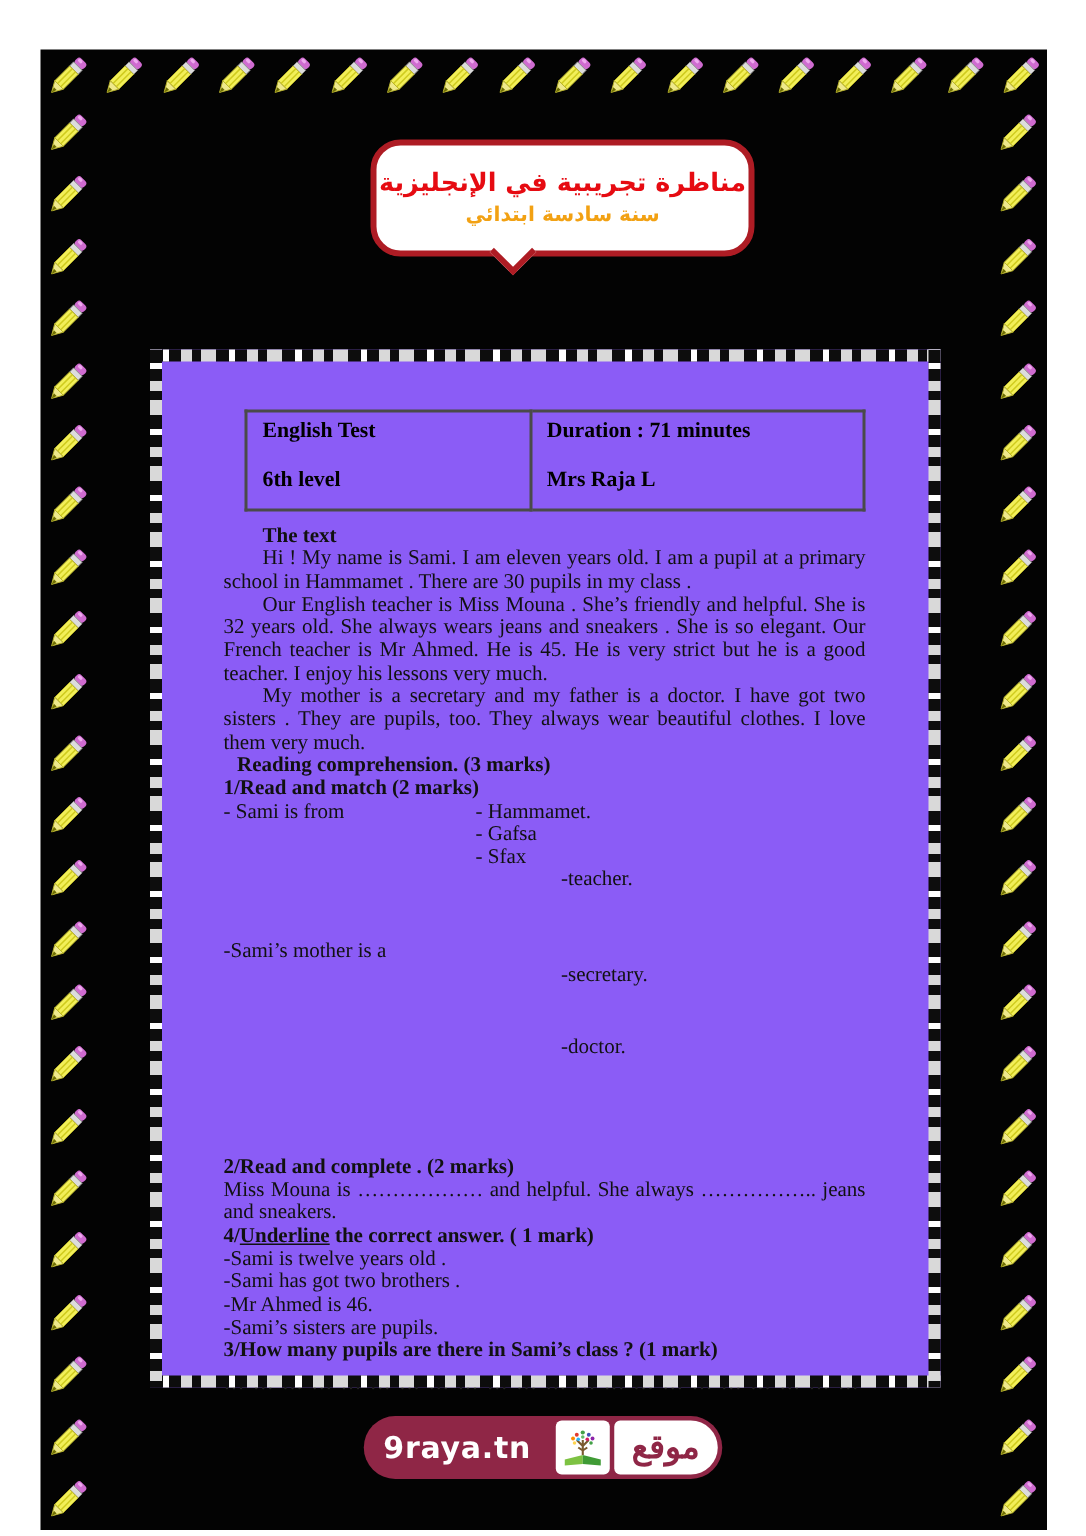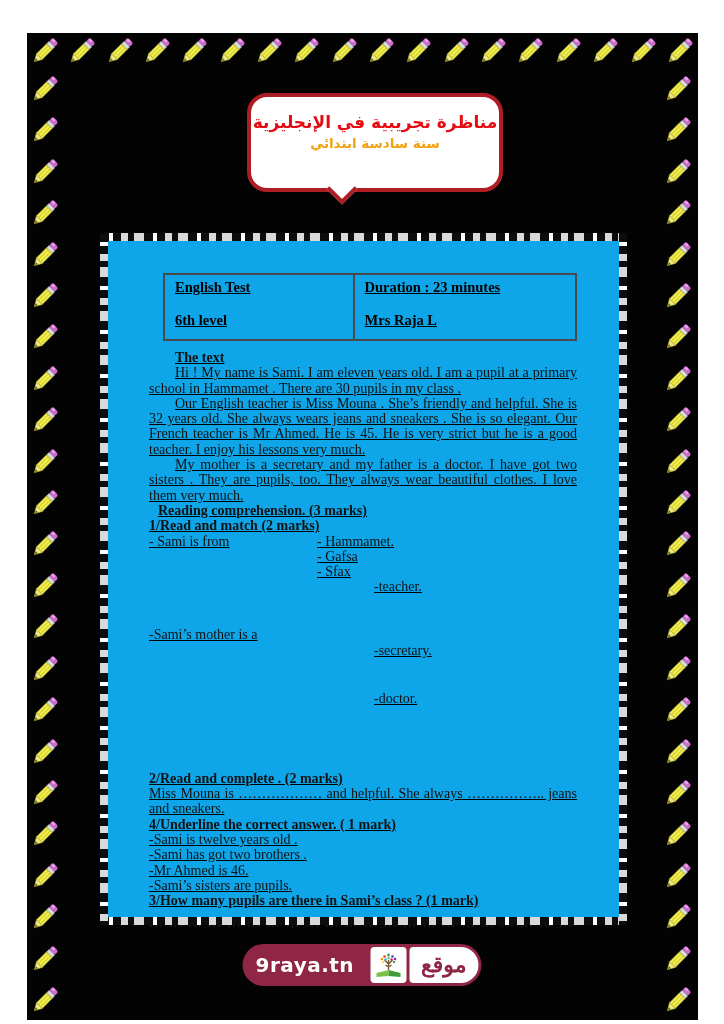--- a/index.html
+++ b/index.html
@@ -12,43 +12,42 @@
     position:absolute;left:27px;top:33px;width:671px;height:987px;
     background:#030303;
   }
   .pencil-strip{position:absolute;display:flex;}
   .strip-top{left:2px;right:2px;top:2px;height:34px;flex-direction:row;justify-content:space-between;}
   .strip-left{left:2px;top:40px;bottom:4px;width:34px;flex-direction:column;justify-content:space-between;}
   .strip-right{right:2px;top:40px;bottom:4px;width:34px;flex-direction:column;justify-content:space-between;}
   .pencil{width:32px;height:32px;flex:0 0 auto;}
   
   .banner{
-    position:absolute;left:247px;top:93px;width:256px;height:99px;
+    position:absolute;left:247px;top:93px;width:256px;height:78px;
     background:#ffffff;border:4px solid #ae1c24;border-radius:20px;
     box-sizing:border-box;text-align:center;z-index:3;
   }
   .banner-tail{
     position:absolute;left:80px;bottom:-12px;width:18px;height:18px;background:#ffffff;
     border-right:4px solid #ae1c24;border-bottom:4px solid #ae1c24;
     transform:rotate(45deg);z-index:2;
   }
   .banner-title{
     direction:rtl;font-family:"DejaVu Sans", sans-serif;font-weight:bold;
     font-size:17px;margin-top:15px;
   }
   .banner-subtitle{
     direction:rtl;font-family:"DejaVu Sans", sans-serif;font-weight:bold;
     font-size:13.5px;margin-top:3px;
   }
   
   .paper{
     position:absolute;left:100px;top:233px;width:527px;height:692px;
-    background:#0ea5e9;box-sizing:border-box;z-index:2;
+    background:#8b5cf6;box-sizing:border-box;z-index:2;
     padding:40px 46px 0 49px;
-    text-decoration:underline;
   }
   .pborder{position:absolute;}
   .pb-h{
     height:8px;left:0;right:0;
     background-image:
       repeating-linear-gradient(90deg, transparent 0 9px, #ffffff 9px 13px, transparent 13px 44px),
       repeating-linear-gradient(90deg, #0d0d0d 0 21px, #d9d9d9 21px 28px, #0d0d0d 28px 34px, #d9d9d9 34px 44px);
   }
   .pb-v{
     width:8px;top:0;bottom:0;
@@ -891,21 +890,21 @@
   <div class="pborder pb-v pb-right"></div>
 
   <table class="info-table">
     <tbody>
         <tr>
       <td class="td-left">
         <div>English Test</div>
         <div class="cell-line2">6th level</div>
       </td>
       <td>
-        <div>Duration : 23 minutes</div>
+        <div>Duration : 71 minutes</div>
         <div class="cell-line2">Mrs Raja L</div>
       </td>
     </tr>
   </tbody>
     </table>
 
   <div class="bodytext">
     <p class="h-bold">The text</p>
     <p>Hi ! My name is Sami. I am eleven years old. I am a pupil at a primary school in Hammamet . There are 30 pupils in my class .</p>
     <p>Our English teacher is Miss Mouna . She’s friendly and helpful. She is 32 years old. She always wears jeans and sneakers . She is so elegant. Our French teacher is Mr Ahmed. He is 45. He is very strict but he is a good teacher. I enjoy his lessons very much.</p>

